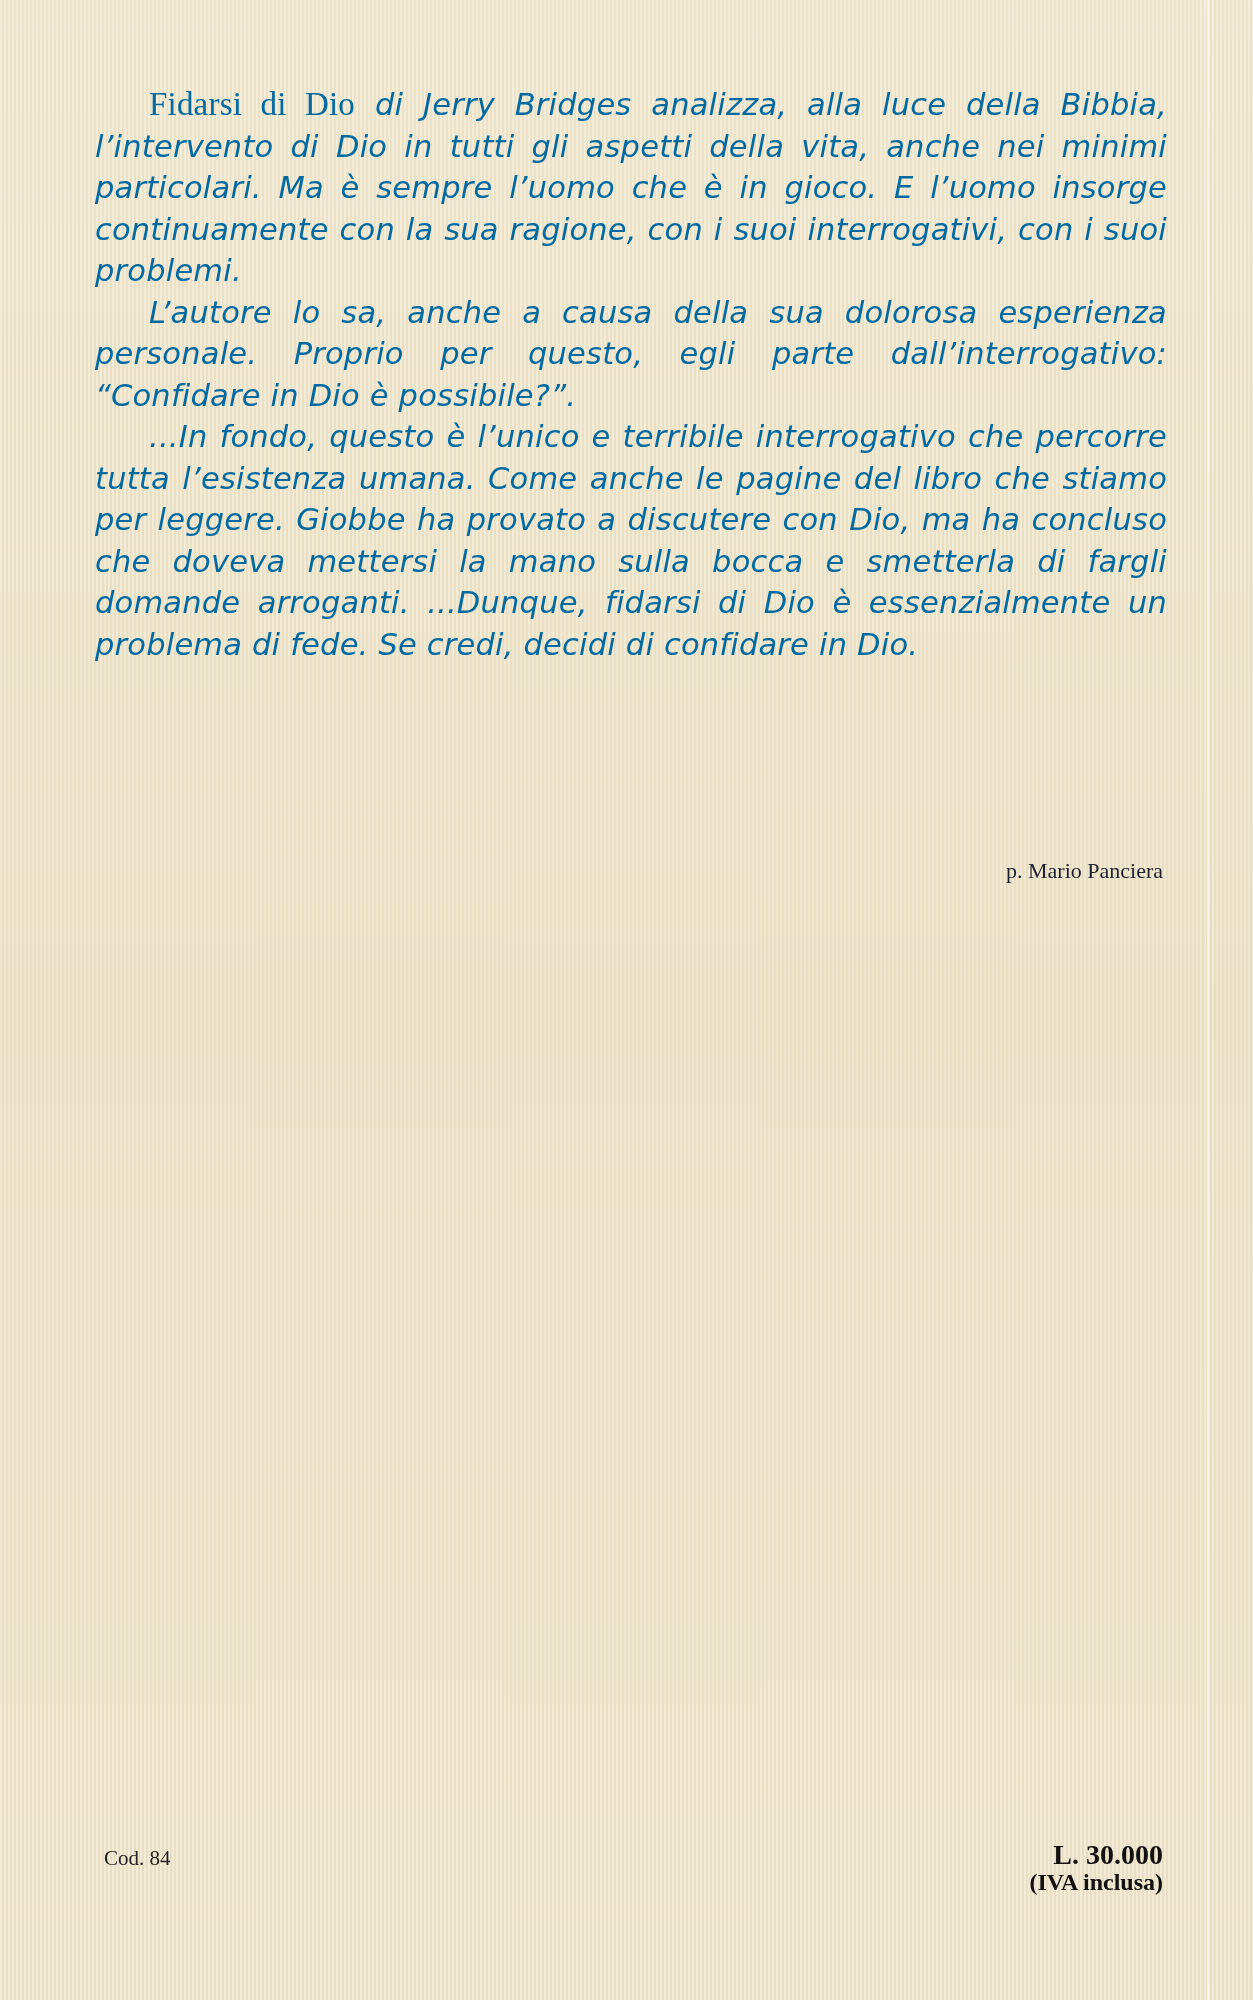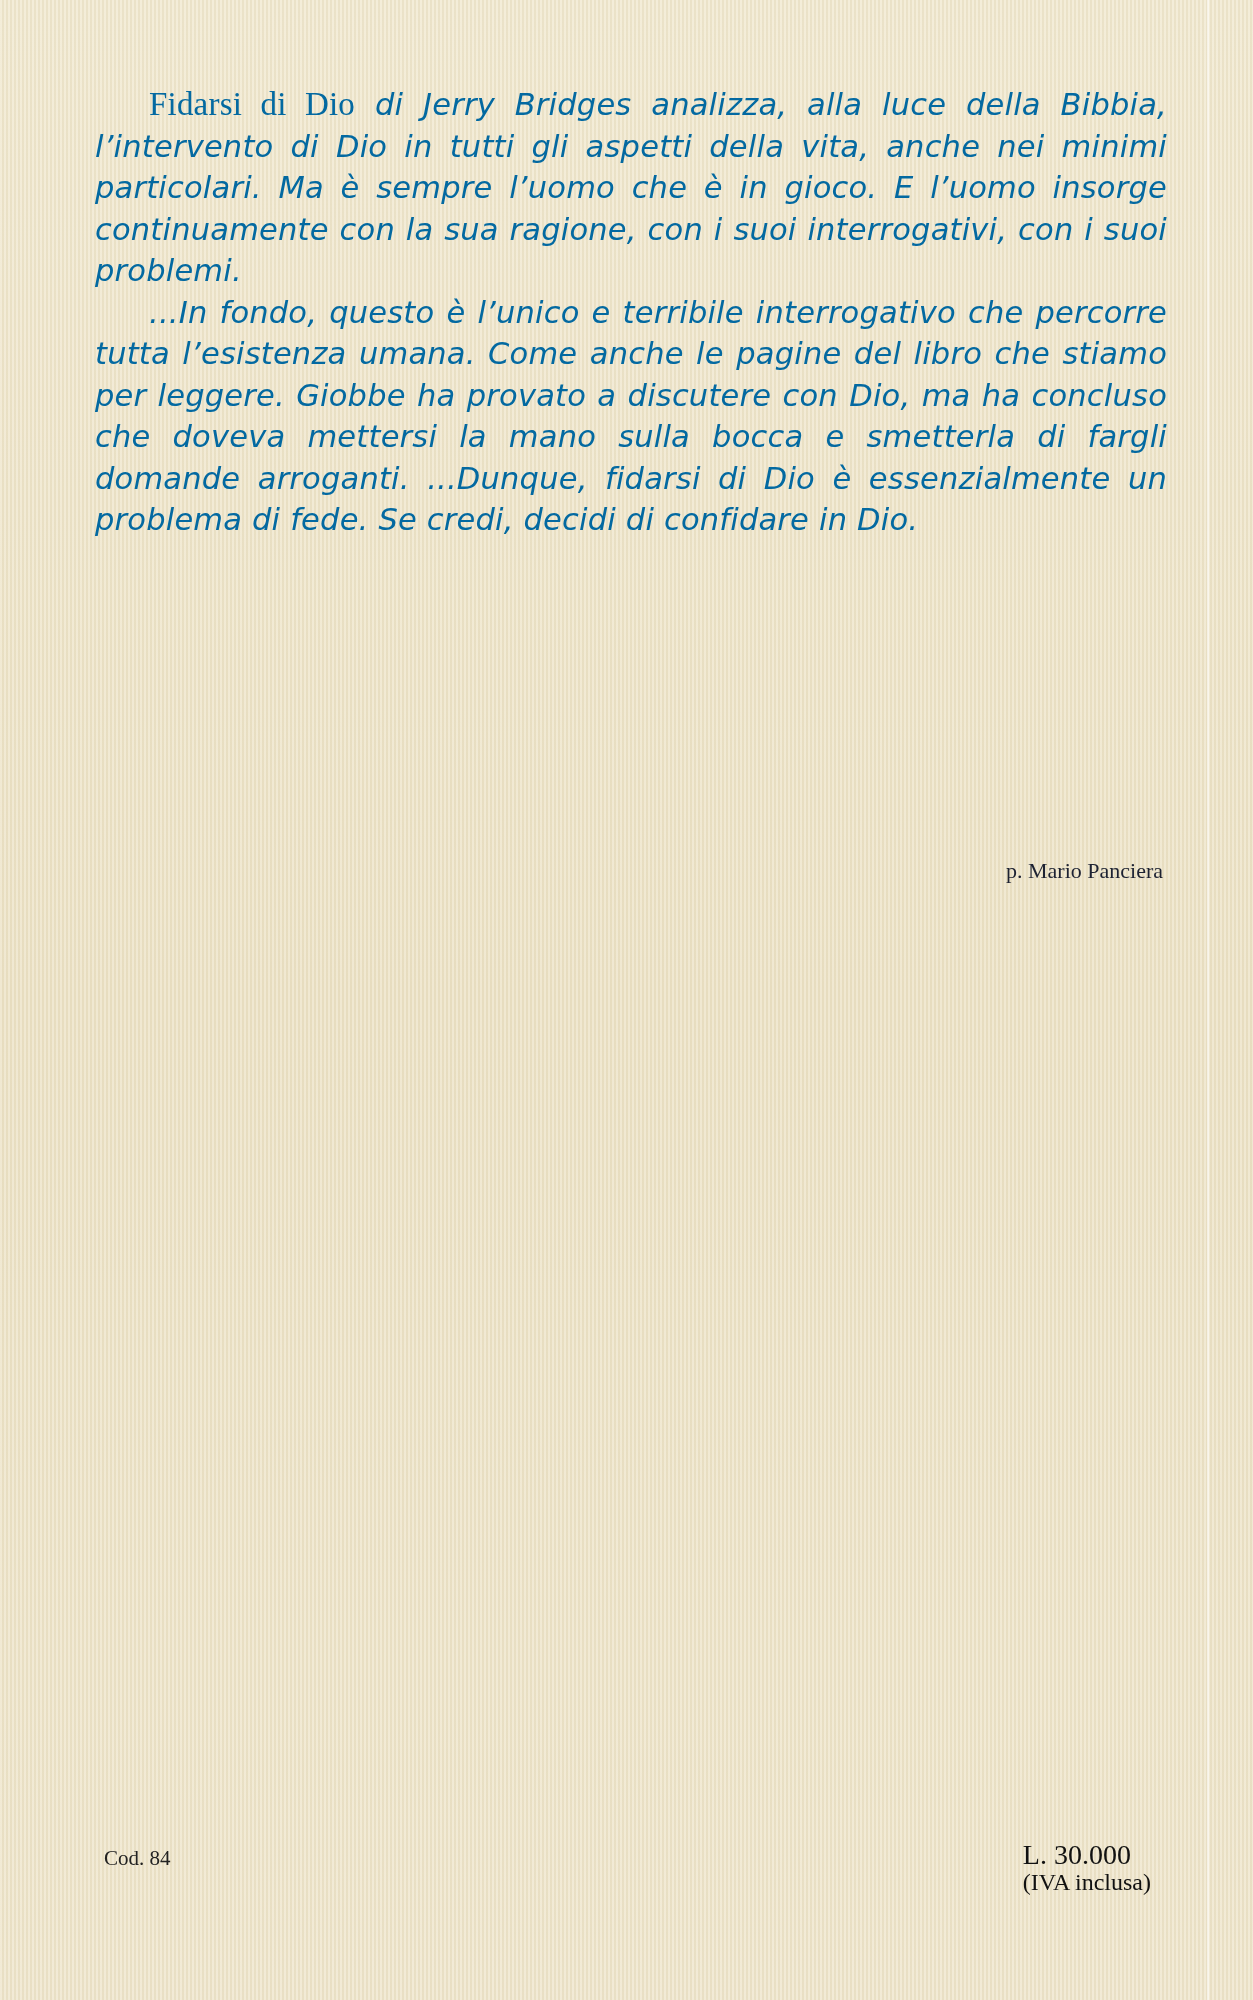--- a/index.html
+++ b/index.html
@@ -29,34 +29,35 @@
   .lead-roman { font-style: normal; font-family: "Liberation Serif", serif; font-size: 33px; }
   .signature {
     position: absolute; right: 90px; top: 858px;
     font-family: "Liberation Serif", serif; font-size: 22px; color: #1d2232;
   }
   .code {
     position: absolute; left: 76px; top: 1846px;
     font-family: "Liberation Serif", serif; font-size: 21px; color: #222; margin-left: 28px;
   }
   .price {
-    position: absolute; right: 102px; top: 1840px; text-align: left;
-    font-family: "Liberation Serif", serif; font-weight: normal; color: #111;
+    position: absolute; right: 90px; top: 1840px; text-align: right;
+    font-family: "Liberation Serif", serif; font-weight: bold; color: #111;
   }
   .price .amount { font-size: 28px; line-height: 30px; display: block; }
   .price .vat { font-size: 24px; line-height: 24px; display: block; }
 </style>
 </head>
 <body>
 
 <div class="cover">
   <div class="edge-line"></div>
 
   <div class="blurb">
     <p><span class="lead-roman">Fidarsi di Dio</span><span> di Jerry Bridges analizza, alla luce della Bibbia, l’intervento di Dio in tutti gli aspetti della vita, anche nei minimi particolari. Ma è sempre l’uomo che è in gioco. E l’uomo insorge continuamente con la sua ragione, con i suoi interrogativi, con i suoi problemi.</span></p>
+    <p>L’autore lo sa, anche a causa della sua dolorosa esperienza personale. Proprio per questo, egli parte dall’interrogativo: “Confidare in Dio è possibile?”.</p>
     <p>...In fondo, questo è l’unico e terribile interrogativo che percorre tutta l’esistenza umana. Come anche le pagine del libro che stiamo per leggere. Giobbe ha provato a discutere con Dio, ma ha concluso che doveva mettersi la mano sulla bocca e smetterla di fargli domande arroganti. ...Dunque, fidarsi di Dio è essenzialmente un problema di fede. Se credi, decidi di confidare in Dio.</p>
   </div>
 
   <div class="signature">p. Mario Panciera</div>
 
   <div class="code">Cod. 84</div>
 
   <div class="price">
     <span class="amount">L. 30.000</span>
     <span class="vat">(IVA inclusa)</span>

